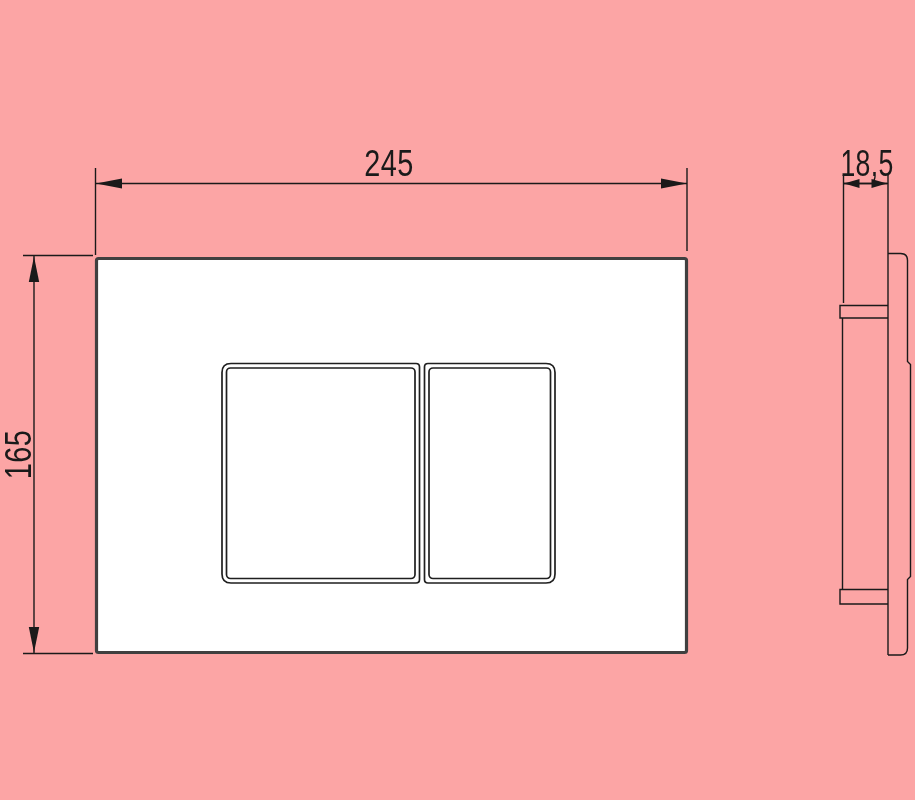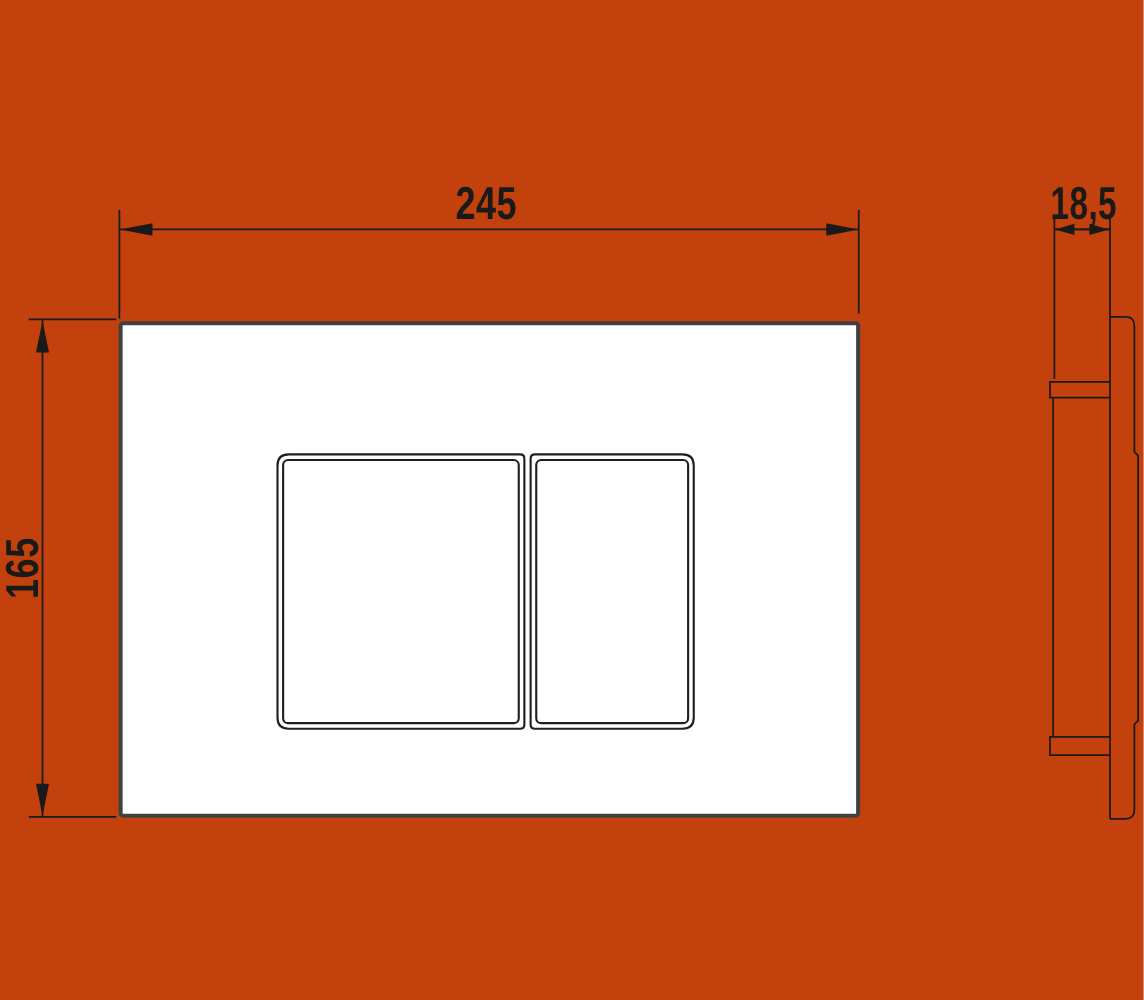--- a/index.html
+++ b/index.html
@@ -4,23 +4,22 @@
 <style>
   html, body {
     margin: 0;
     padding: 0;
     background: #ffffff;
   }
   #stage {
     position: relative;
     width: 915px;
     height: 800px;
-    background: #c2410c;
+    background: #fca5a5;
     overflow: hidden;
-    font-weight: bold;
   }
   svg {
     position: absolute;
     left: 0;
     top: 0;
     font-family: "Liberation Sans", sans-serif;
   }
   .lin {
     fill: none;
     stroke-width: 1.4;

